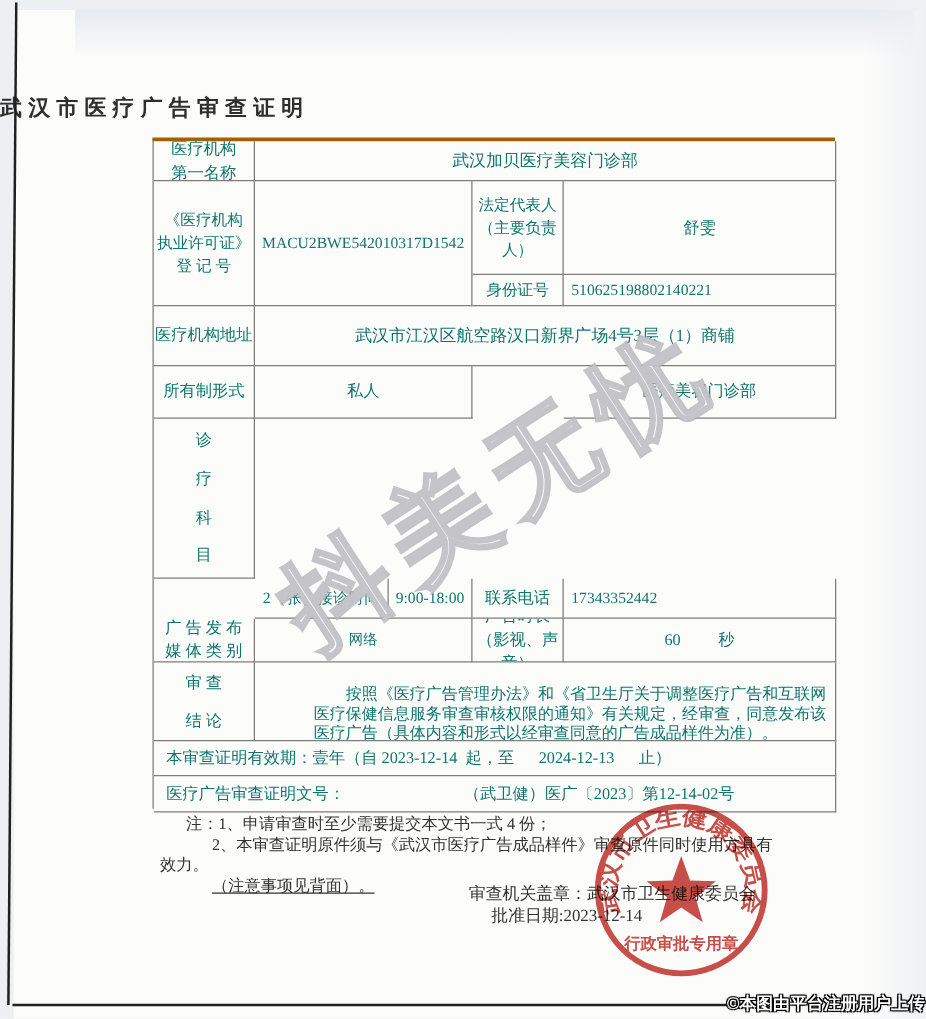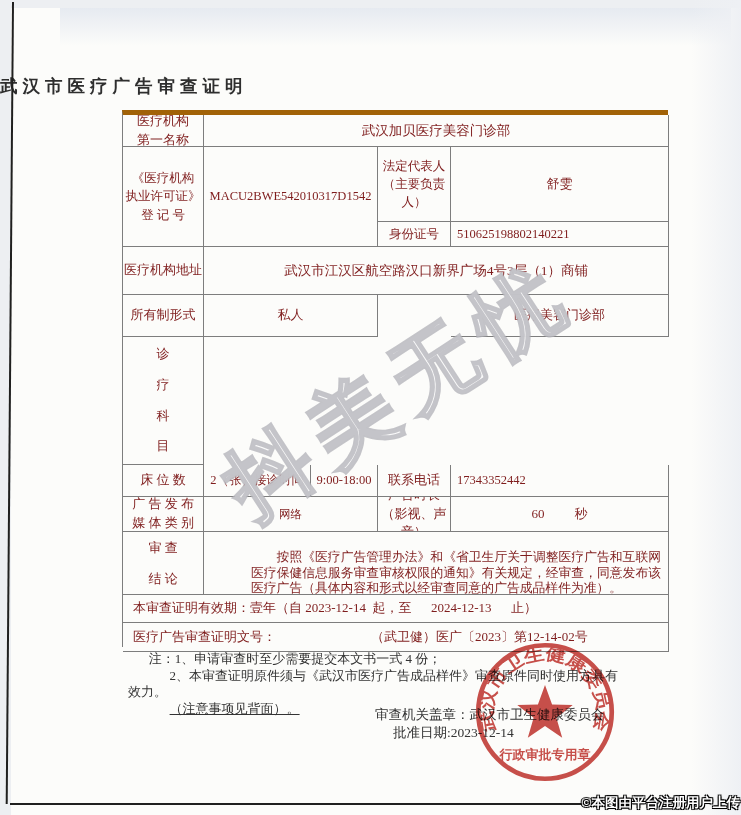--- a/index.html
+++ b/index.html
@@ -21,22 +21,22 @@
               background:linear-gradient(180deg, rgba(197,207,226,0.40), rgba(197,207,226,0)); }
 
   .title { position:absolute; left:0; right:0; top:74px; 
            font-size:17.5px; font-weight:bold; letter-spacing:5px; color:#2e2e2e; }
 
   
   .cert-table { position:absolute; left:122px; top:110px; width:546px; height:537px;
     display:grid;
     grid-template-columns:81px 107px 67px 73px 218px;
     grid-template-rows:32px 75px 25px 48px 42px 128px 32px 35px 63px 28px 29px;
-    border-top:5px solid #a16207; border-left:1px solid #7d7d7d;
-    font-size:13px; color:#7f1d1d; }
+    border-top:3px solid #a16207; border-left:1px solid #7d7d7d;
+    font-size:13px; color:#0f766e; }
   .cell { border-right:1px solid #7d7d7d; border-bottom:1px solid #7d7d7d;
           display:flex; align-items:center; justify-content:center;
           text-align:center; white-space:pre-line; overflow:hidden; line-height:1.45; }
   .cell.left { justify-content:flex-start; text-align:left; padding-left:6px; }
   .small { font-size:12.5px; }
   .tiny { font-size:13px; }
   .v-label { line-height:2.35; }
   .gap2 { line-height:2.4; }
   .dur-value { gap:30px; }
   .review-body { display:block; text-align:left; padding:2px 7px; line-height:15.8px; font-size:12.8px; }
@@ -111,21 +111,20 @@
 
       <div class="cell" style="grid-area:5/1/6/2">所有制形式</div>
       <div class="cell" style="grid-area:5/2/6/4">私人</div>
       <div class="cell" style="grid-area:5/5/6/6">医疗美容门诊部</div>
 
       <div class="cell v-label" style="grid-area:6/1/7/2">诊
 疗
 科
 目</div>
 
-      <div class="cell" style="grid-area:7/1/8/2">床 位 数</div>
       <div class="cell small" style="grid-area:7/2/8/3"><span>2（张）</span><span>接诊时间</span></div>
       <div class="cell small" style="grid-area:7/3/8/4">9:00-18:00</div>
       <div class="cell" style="grid-area:7/4/8/5">联系电话</div>
       <div class="cell small left" style="grid-area:7/5/8/6">17343352442</div>
 
       <div class="cell" style="grid-area:8/1/9/2">广 告 发 布
 媒 体 类 别</div>
       <div class="cell" style="grid-area:8/2/9/4; font-size:11.5px">网络</div>
       <div class="cell tiny" style="grid-area:8/4/9/5">广告时长
 （影视、声音）</div>

